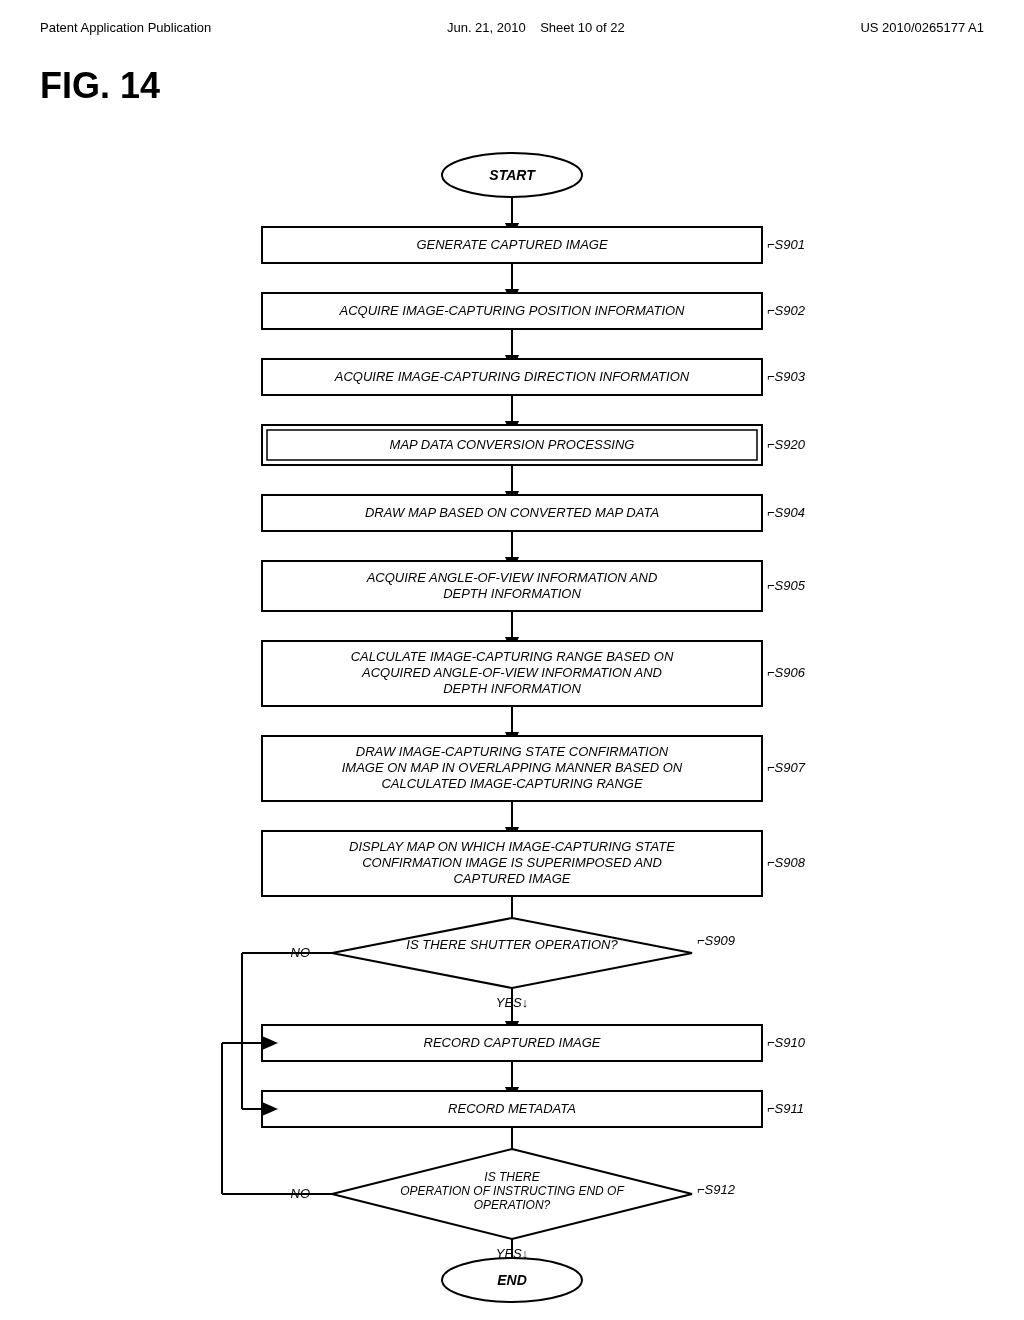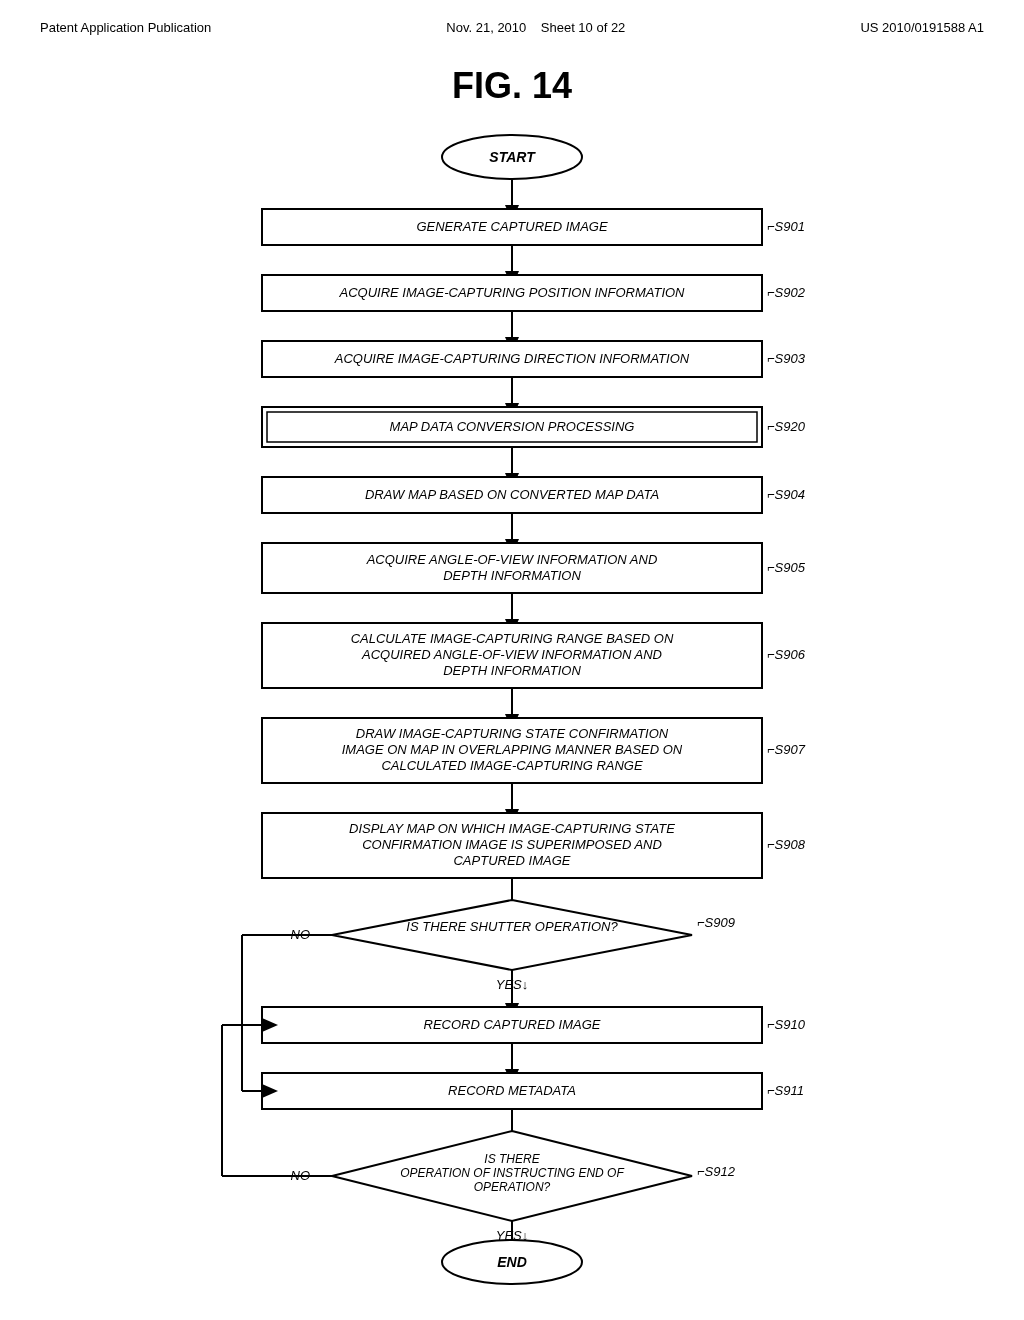--- a/index.html
+++ b/index.html
@@ -19,46 +19,46 @@
     }
     .header {
       display: flex;
       justify-content: space-between;
       align-items: flex-start;
       margin-bottom: 30px;
       font-size: 13px;
     }
 
     .fig-title {
-      text-align: center;
+      text-align: left;
       font-size: 36px;
       font-weight: bold;
-      margin-bottom: 20px;
+      margin-bottom: 38px;
     }
 
     .flowchart {
       display: flex;
       flex-direction: column;
       align-items: center;
       position: relative;
       width: 100%;
       font-style: italic;
     }
   </style>
 </head>
 <body>
 <div class="page">
 
   <div class="header">
     <span>Patent Application Publication</span>
     <span>
-      <span>Nov. 21, 2010</span>&nbsp;&nbsp;&nbsp;
+      <span>Jun. 21, 2010</span>&nbsp;&nbsp;&nbsp;
       <span>Sheet 10 of 22</span>
     </span>
-    <span>US 2010/0191588 A1</span>
+    <span>US 2010/0265177 A1</span>
   </div>
 
   <div class="fig-title">FIG. 14</div>
 
   <div class="flowchart" style="position:relative;">
 
     <svg width="700" height="1150" viewBox="0 0 700 1150" xmlns="http://www.w3.org/2000/svg" style="font-family: Arial, sans-serif; overflow: visible;">
 
       <defs>
         <marker id="arrowhead" markerWidth="8" markerHeight="7" refX="0" refY="3.5" orient="auto">

